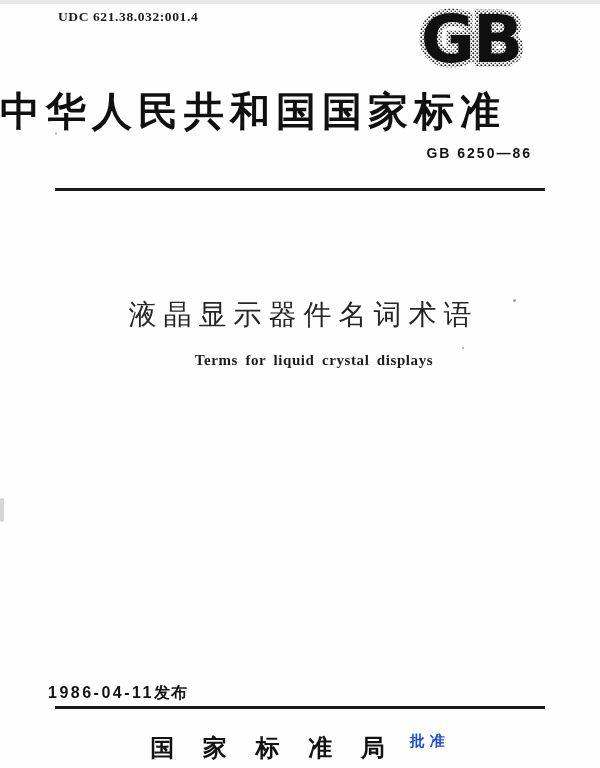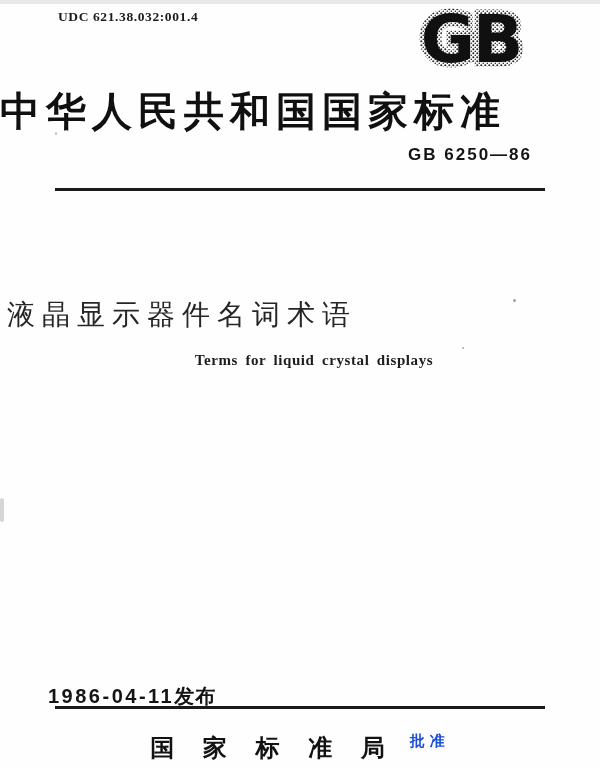--- a/index.html
+++ b/index.html
@@ -38,38 +38,39 @@
     font-size: 40px;
     font-weight: 800;
     letter-spacing: 6px;
     white-space: nowrap;
     color: #101010;
   }
 
   .std-num {
     position: absolute;
     top: 141px; right: 68px;
-    font-size: 17px;
+    font-size: 14px;
     font-weight: 700;
     letter-spacing: 2px;
     color: #141414;
   }
 
   .rule {
     position: absolute;
     left: 55px;
     width: 490px;
     background: #1a1a1a;
   }
   .rule-top { top: 184px; height: 3px; }
   .rule-bottom { top: 702px; height: 2.5px; }
 
   .title-cn {
     position: absolute;
     top: 292px; left: 0; right: 0;
+    text-align: center;
     font-family: "Liberation Serif", serif;
     font-size: 28px;
     font-weight: 500;
     letter-spacing: 7px;
     text-indent: 7px; 
     white-space: nowrap;
     color: #262626;
   }
 
   .title-en {
@@ -82,21 +83,21 @@
     letter-spacing: 0.6px;
     word-spacing: 3px;
     color: #1d1d1d;
     padding-left: 28px;
   }
 
   .date-line {
     position: absolute;
     top: 679px;
     font-weight: 700;
-    font-size: 20px;
+    font-size: 16px;
     white-space: nowrap;
     color: #141414;
   }
   .date-left  { left: 48px; }
   .date-right { right: 55px; }
   .date-digits { letter-spacing: 2.5px; }
   .date-label  { letter-spacing: 1px; }
 
   .approval {
     position: absolute;

